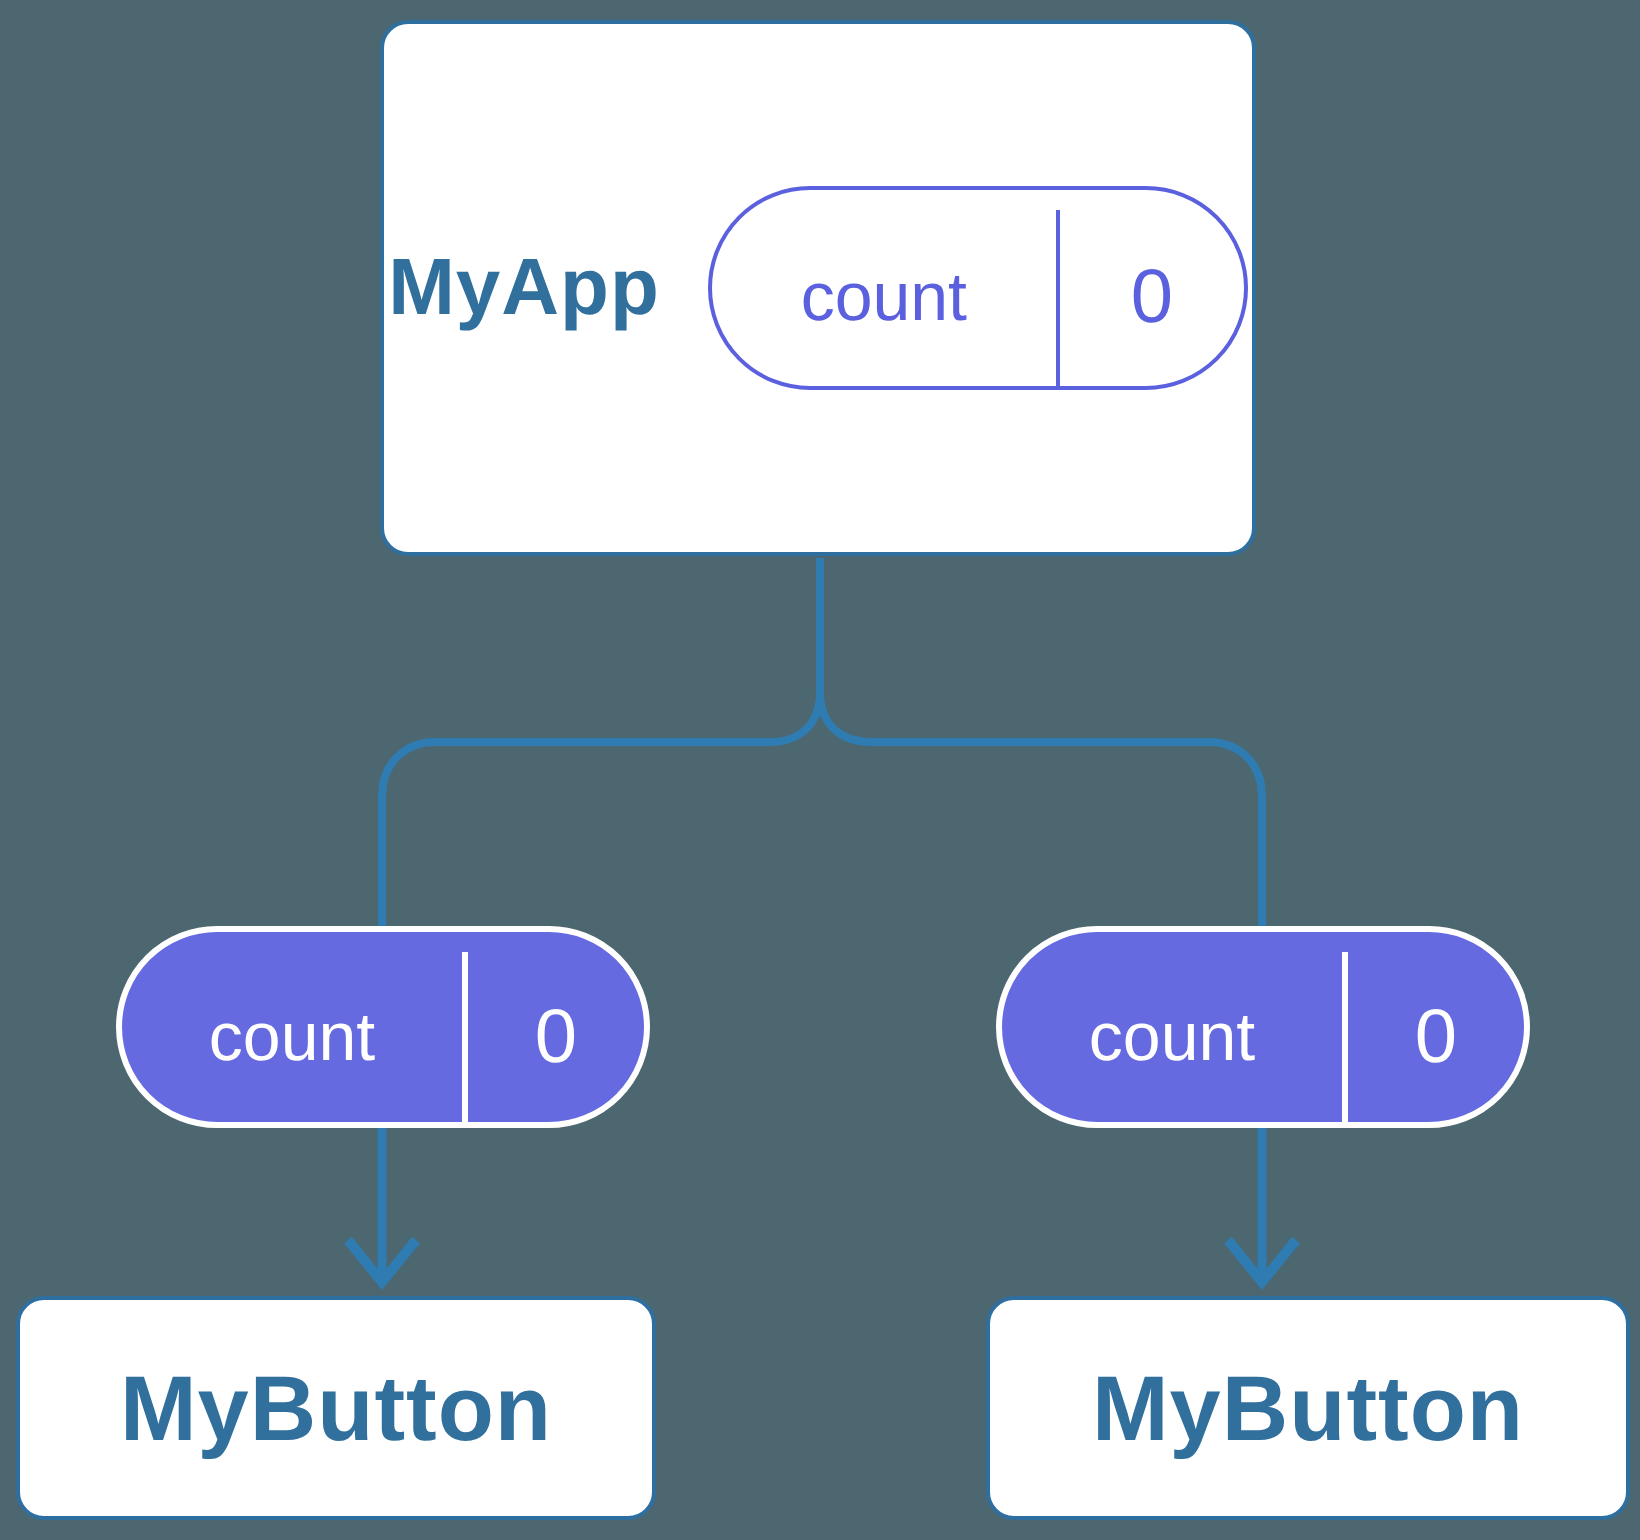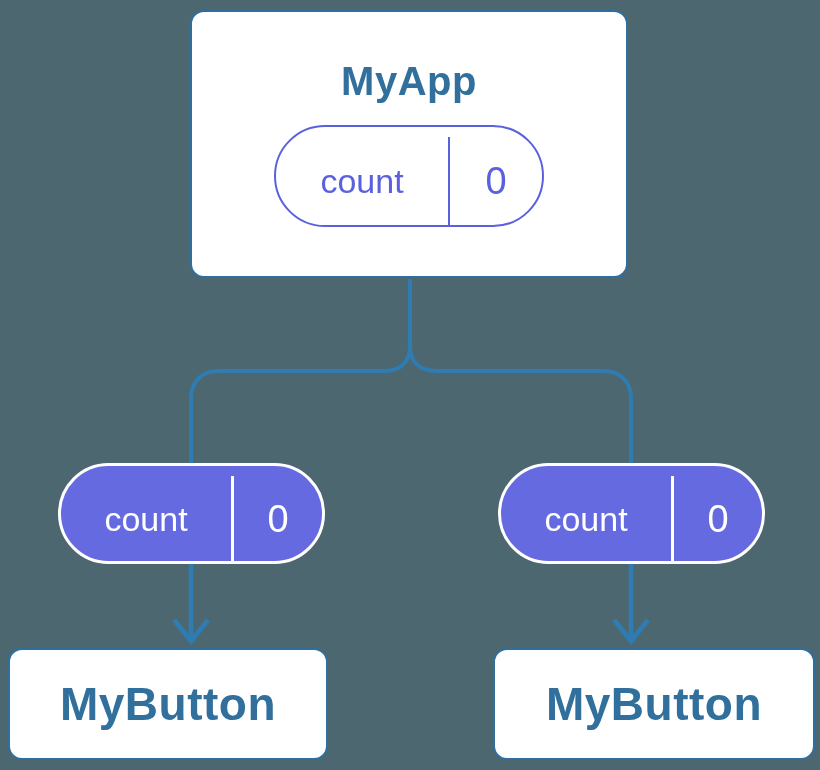--- a/index.html
+++ b/index.html
@@ -22,21 +22,21 @@
     pointer-events: none;
   }
   
   .node-box {
     position: absolute;
     background: #ffffff;
     border: 2.5px solid #2f6f9f;
     border-radius: 14px;
     box-sizing: border-box;
     display: flex;
-    flex-direction: column;
+    flex-direction: row;
     align-items: center;
     justify-content: center;
   }
   .app-box {
     left: 190px; top: 10px;
     width: 438px; height: 268px;
     gap: 24px;
   }
   .node-title {
     color: #31709d;

